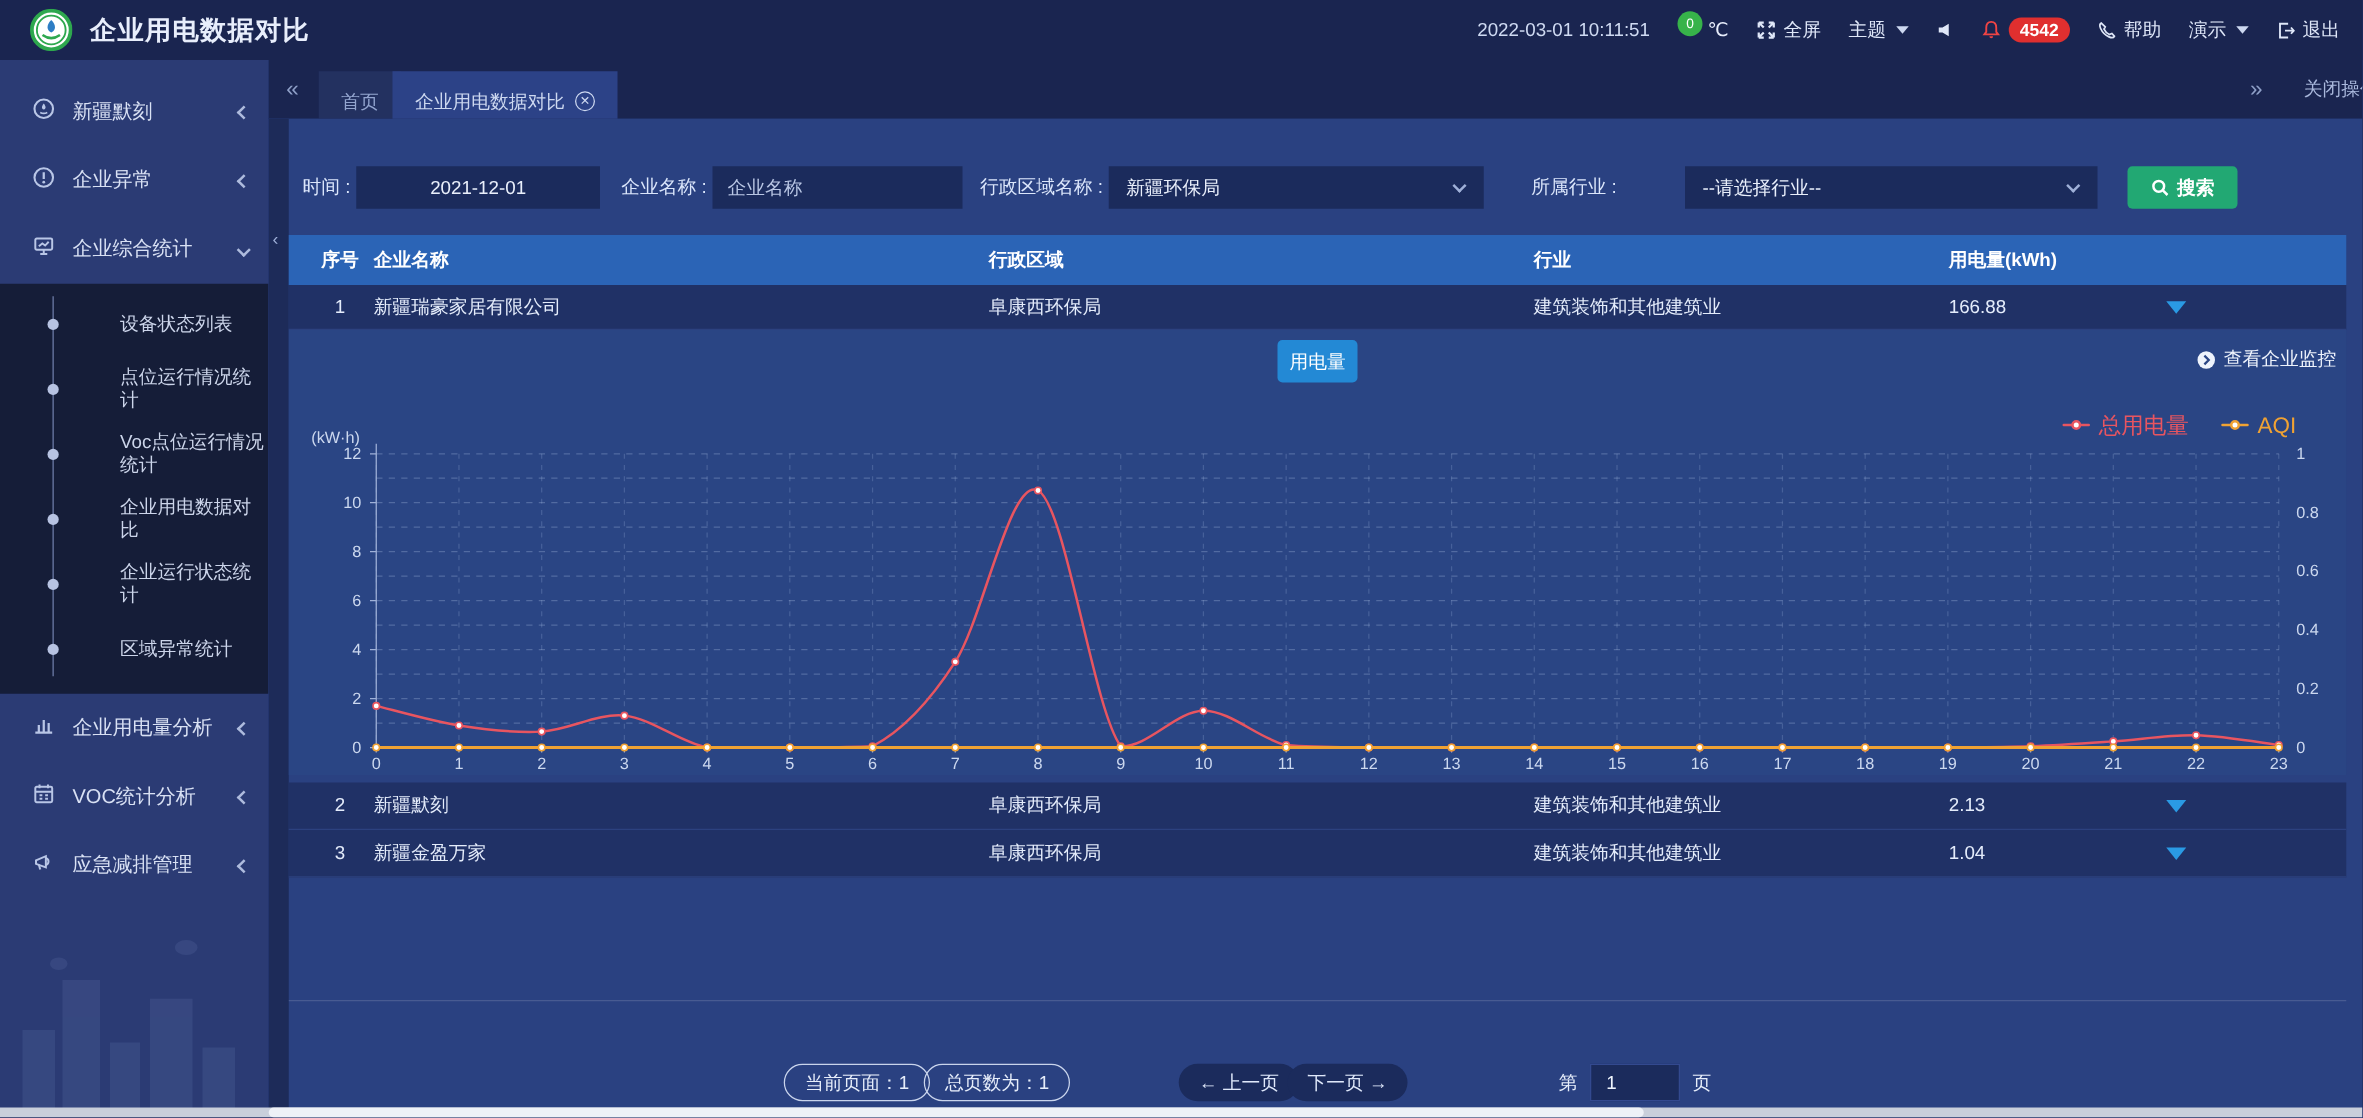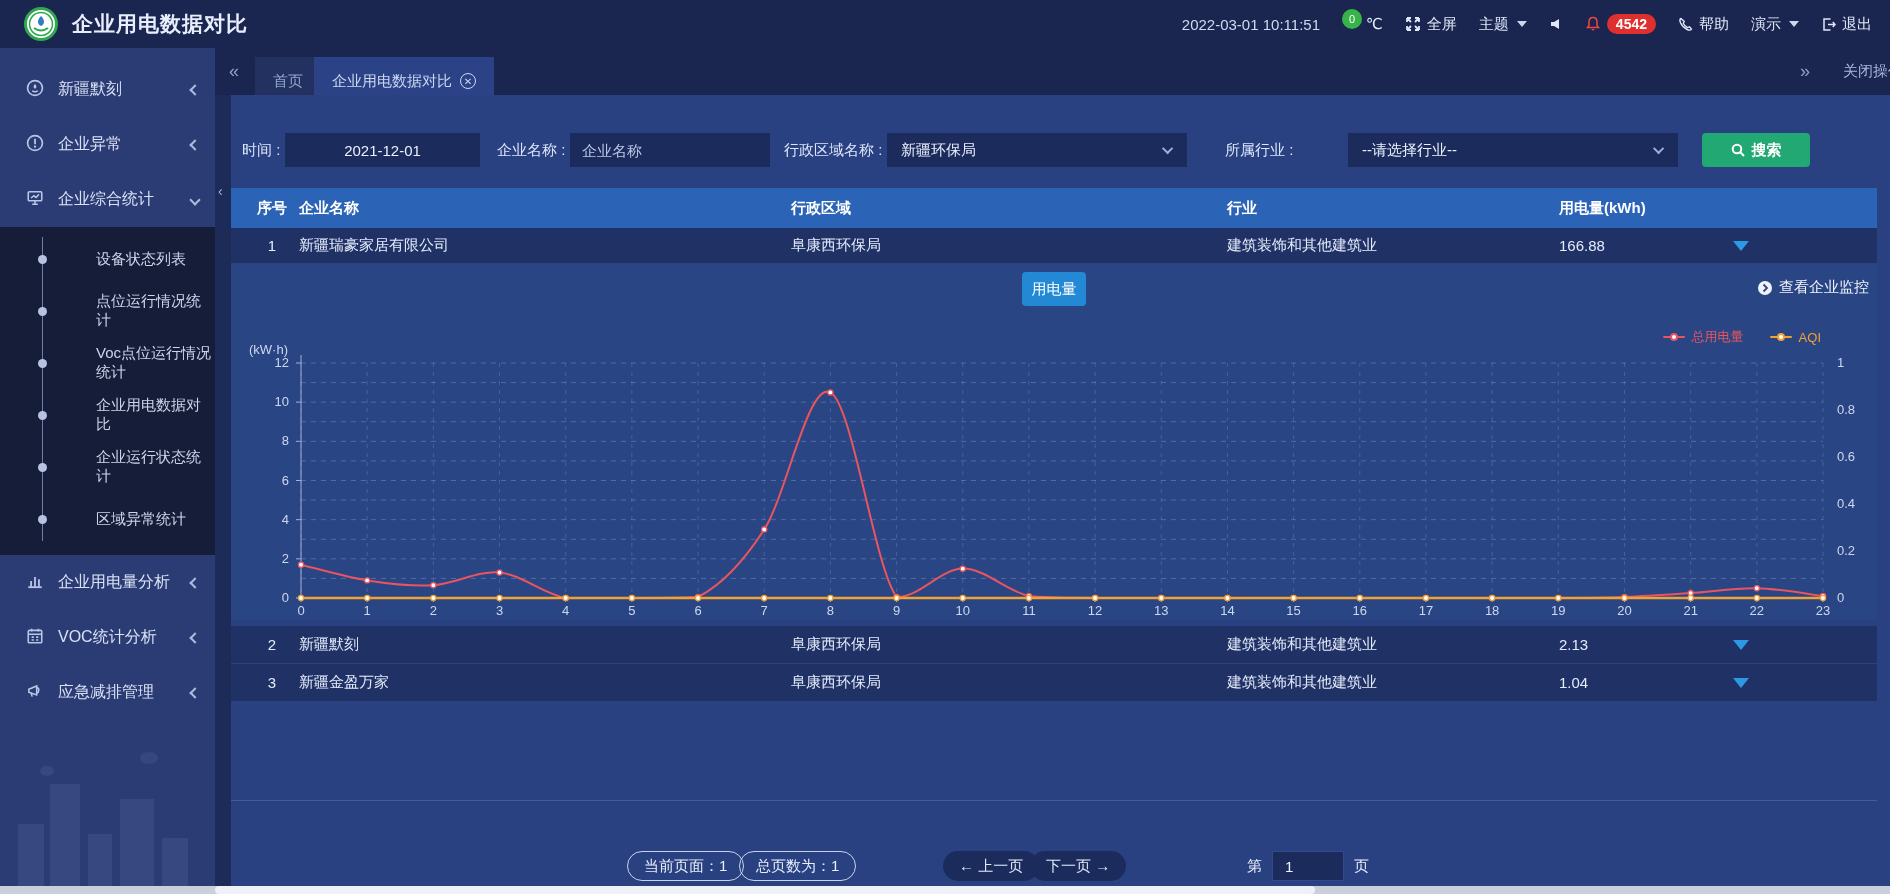--- a/index.html
+++ b/index.html
@@ -60,21 +60,21 @@
 
   
   .f-label { position:absolute; top:38px; height:34px; line-height:34px; color:#dbe6fb; font-size:15px; white-space:nowrap; }
   .f-input, .f-select { position:absolute; top:38px; height:34px; background:#1b2b5c; border:none; color:#e9effb;
     font-size:15px; font-family:inherit; }
   .f-input { text-align:center; }
   .f-input::placeholder { color:#b9c6e4; opacity:1; text-align:left; }
   .f-select { display:flex; align-items:center; padding:0 14px; cursor:pointer; }
   .f-select .sel-chev { margin-left:auto; width:8px; height:8px; border-left:2px solid #9fb0d8;
     border-bottom:2px solid #9fb0d8; transform:rotate(-45deg) translateY(-2px); }
-  .search-btn { position:absolute; left:1487px; top:38px; width:108px; height:34px; background:#22a873; border:none;
+  .search-btn { position:absolute; left:1487px; top:38px; width:88px; height:34px; background:#22a873; border:none;
     border-radius:4px; color:#fff; font-size:15px; font-weight:bold; cursor:pointer;
     display:flex; align-items:center; justify-content:center; gap:7px; font-family:inherit; }
 
   
   .table-area { position:absolute; left:16px; top:0; width:1646px; height:799px; }
   .thead { position:absolute; left:0; top:93px; width:1646px; height:40px; background:#2b64b6; color:#fff;
     font-size:15px; font-weight:bold; }
   .cell { position:absolute; top:0; height:100%; display:flex; align-items:center; white-space:nowrap; }
   .c0 { left:18px; width:46px; justify-content:center; }
   .c1 { left:68px; }
@@ -89,21 +89,21 @@
   #row-slot-1 { position:absolute; left:0; top:133px; width:1646px; height:36px; }
   #rows-rest { position:absolute; left:0; top:531px; width:1646px; }
   #rows-rest .trow { position:relative; height:38px; }
 
   
   .detail { position:absolute; left:0; top:169px; width:1646px; height:356px; background:#2a4584; }
   .power-btn { position:absolute; left:791px; top:8px; width:64px; height:34px; background:#2389d5; color:#fff;
     border:none; border-radius:4px; font-size:15px; cursor:pointer; font-family:inherit; }
   .monitor-link { position:absolute; right:8px; top:14px; color:#eef3fc; font-size:15px; display:flex;
     align-items:center; gap:6px; cursor:pointer; }
-  .legend { position:absolute; right:56px; top:64px; display:flex; gap:26px; font-size:13px; }
+  .legend { position:absolute; right:40px; top:64px; display:flex; gap:26px; font-size:18px; }
   .legend-item { display:flex; align-items:center; gap:7px; cursor:pointer; }
   .legend-marker { position:relative; width:22px; height:8px; }
   .legend-marker .ln { position:absolute; left:0; top:3px; width:22px; height:2px; border-radius:1px; }
   .legend-marker .rg { position:absolute; left:7px; top:0; width:8px; height:8px; border-radius:50%;
     background:#fff; border:2px solid; }
   #chart-svg { position:absolute; left:0; top:80px; }
 
   .panel-divider { position:absolute; left:0; top:705px; width:1646px; height:1px; background:rgba(255,255,255,.14); }
 
   

